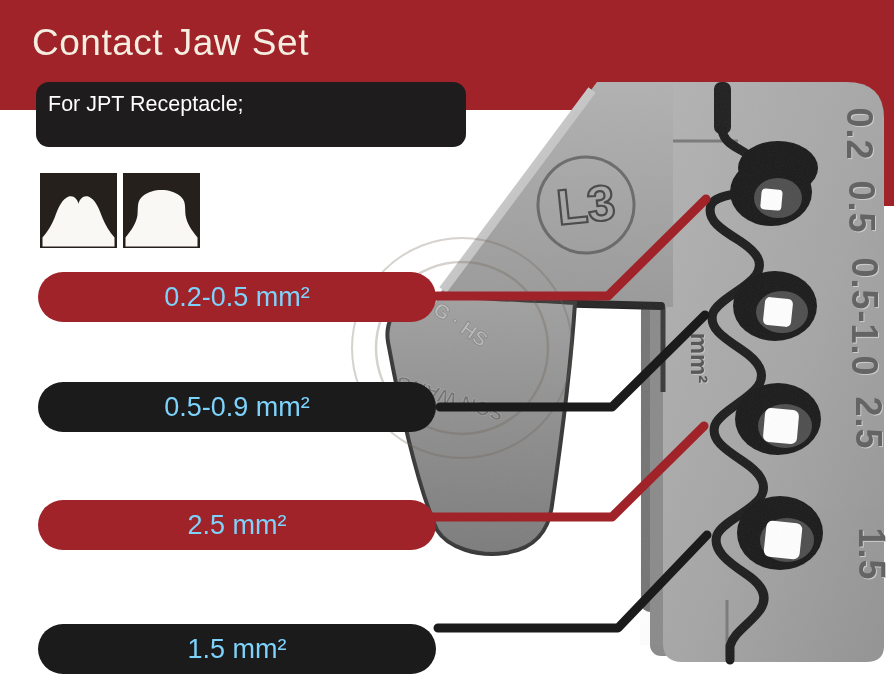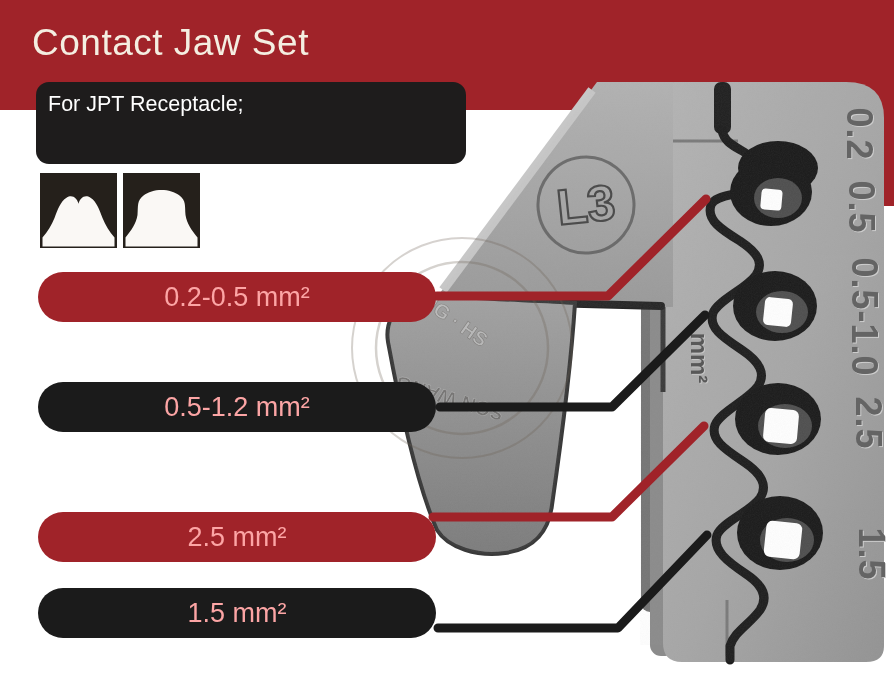--- a/index.html
+++ b/index.html
@@ -10,36 +10,36 @@
     font-family:"Liberation Sans","DejaVu Sans",sans-serif;
   }
   
   .band{position:absolute;left:0;top:0;width:894px;height:110px;background:#A02329;}
   .band-corner{position:absolute;left:850px;top:0;width:44px;height:206px;background:#A02329;}
   .title{
     position:absolute;left:32px;top:22px;width:500px;
     font-size:37px;font-weight:400;letter-spacing:.5px;color:#F4EEE1;
   }
   .infobox{
-    position:absolute;left:36px;top:82px;width:430px;height:82px;
+    position:absolute;left:36px;top:82px;width:430px;height:65px;
     background:#1E1C1C;border-radius:13px;color:#ffffff;
     padding:9px 12px 0 12px;font-size:21.5px;line-height:1.22;white-space:nowrap;
   }
   
   .icon-sq{position:absolute;top:173px;width:77px;height:75px;background:#25201B;}
   #icon1{left:40px;} #icon2{left:123px;}
   .icon-sq svg{display:block;width:100%;height:100%;}
   
   .pill{
     position:absolute;left:38px;width:398px;height:50px;border-radius:25px;
-    color:#fca5a5;font-size:27px;display:flex;align-items:center;justify-content:center;
+    color:#7dd3fc;font-size:27px;display:flex;align-items:center;justify-content:center;
   }
   .pill.red{background:#A02329;}
   .pill.black{background:#1B1B1B;}
-  #pill1{top:272px;} #pill2{top:382px;} #pill3{top:512px;} #pill4{top:588px;}
+  #pill1{top:272px;} #pill2{top:382px;} #pill3{top:500px;} #pill4{top:624px;}
   
   #photo{position:absolute;left:0;top:0;width:894px;height:690px;}
   .stampTxt{font-family:"Liberation Sans",sans-serif;font-weight:bold;}
 </style>
 </head>
 <body>
 
 <div id="stage">
 
   <div class="band"></div>
@@ -164,21 +164,21 @@
     <svg viewBox="0 0 100 100">
       <path fill="#FAF8F5" d="M2,98 L2,86 C10,76 16,68 18,56 C19,44 17,37 26,30
         C38,20 62,20 74,30 C83,37 81,44 82,56 C84,68 90,76 98,86 L98,98 Z"></path>
     </svg>
   </div>
 
   <div class="pill red" id="pill1">
       <span>0.2-0.5 mm²</span>
     </div>
   <div class="pill black" id="pill2">
-      <span>0.5-1.2 mm²</span>
+      <span>0.5-0.9 mm²</span>
     </div>
   <div class="pill red" id="pill3">
       <span>2.5 mm²</span>
     </div>
   <div class="pill black" id="pill4">
       <span>1.5 mm²</span>
     </div>
 
 </div>
 

